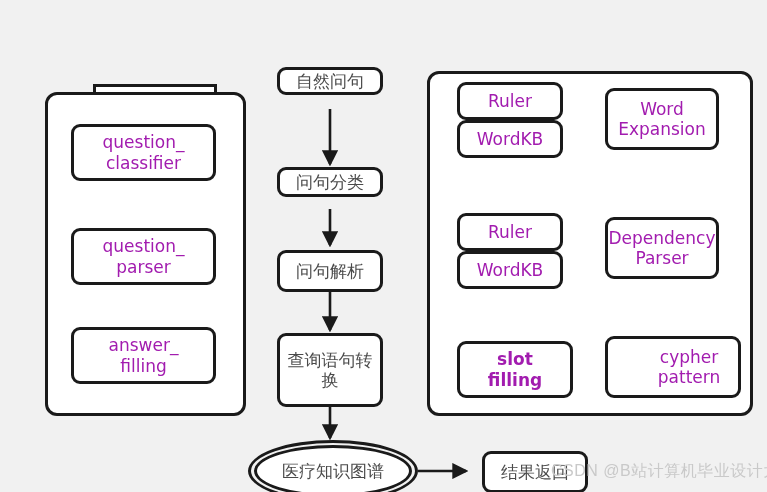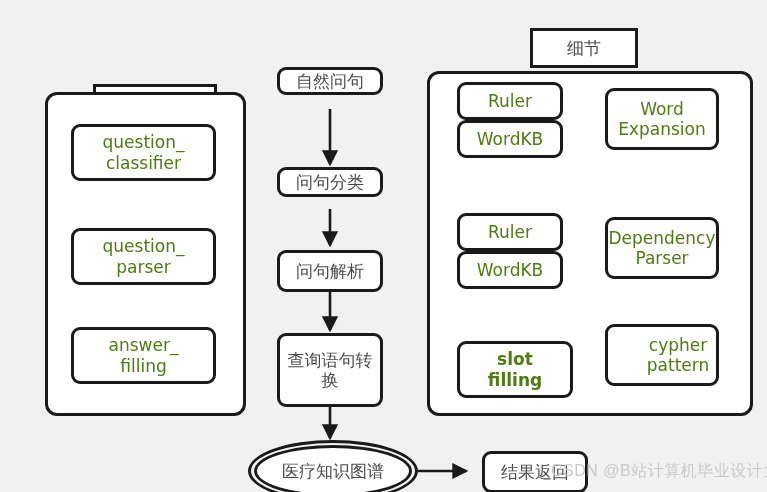--- a/index.html
+++ b/index.html
@@ -47,21 +47,21 @@
   .panel {
     position: absolute;
     box-sizing: border-box;
     background: #ffffff;
     border: 3px solid #1a1a1a;
     border-radius: 12px;
   }
   
   .latin {
     font-family: "DejaVu Sans", "Liberation Sans", sans-serif;
-    color: #4d7c0f;
+    color: #a21caf;
   }
   .cjk {
     font-family: "DejaVu Sans", "Liberation Sans", sans-serif;
     color: #4a4a4a;
   }
   
   svg.wires {
     position: absolute;
     left: 0;
     top: 0;
@@ -147,34 +147,33 @@
 换</div>
 
   <div class="ellipse-wrap" style="left:248px; top:440px; width:170px; height:62px;">
     <div class="ellipse-outer" style="left:0px; top:0px; width:170px; height:62px;"></div>
     <div class="ellipse-inner" style="left:6px; top:5px; width:158px; height:52px;"></div>
     <div class="ellipse-label cjk" style="left:6px; top:5px; width:158px; height:52px;">医疗知识图谱</div>
   </div>
 
   <div class="node rbox cjk" style="left:482px; top:451px; width:106px; height:42px;">结果返回</div>
 
-  <div class="node hdr cjk" style="left:530px; top:28px; width:108px; height:40px;">细节</div>
 
   <div class="panel" style="left:427px; top:71px; width:326px; height:345px;"></div>
 
   <div class="node rbox latin" style="left:457px; top:82px; width:106px; height:38px;">Ruler</div>
   <div class="node rbox latin" style="left:457px; top:120px; width:106px; height:38px;">WordKB</div>
   <div class="node rbox latin" style="left:605px; top:88px; width:114px; height:62px;">Word
 Expansion</div>
 
   <div class="node rbox latin" style="left:457px; top:213px; width:106px; height:38px;">Ruler</div>
   <div class="node rbox latin" style="left:457px; top:251px; width:106px; height:38px;">WordKB</div>
   <div class="node rbox latin" style="left:605px; top:217px; width:114px; height:62px;">Dependency
 Parser</div>
 
   <div class="node rbox latin" style="left:457px; top:341px; width:116px; height:57px;font-weight:bold;">slot
 filling</div>
-  <div class="node rbox latin" style="left:605px; top:324px; width:114px; height:62px;padding-left:32px;">cypher
+  <div class="node rbox latin" style="left:605px; top:336px; width:136px; height:62px;padding-left:32px;">cypher
 pattern</div>
 
   <div class="watermark" style="left:551px; top:461px;">CSDN @B站计算机毕业设计大学</div>
 
 </div>
 
 </body></html>

